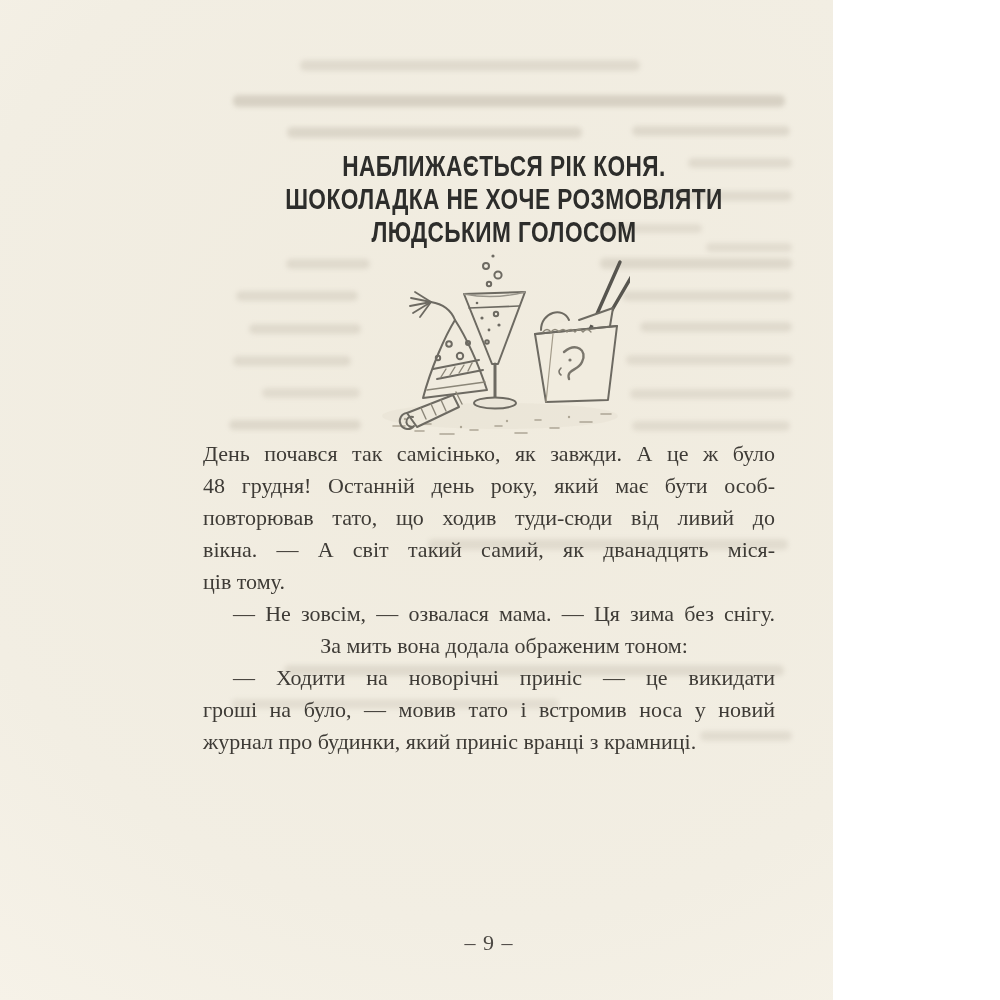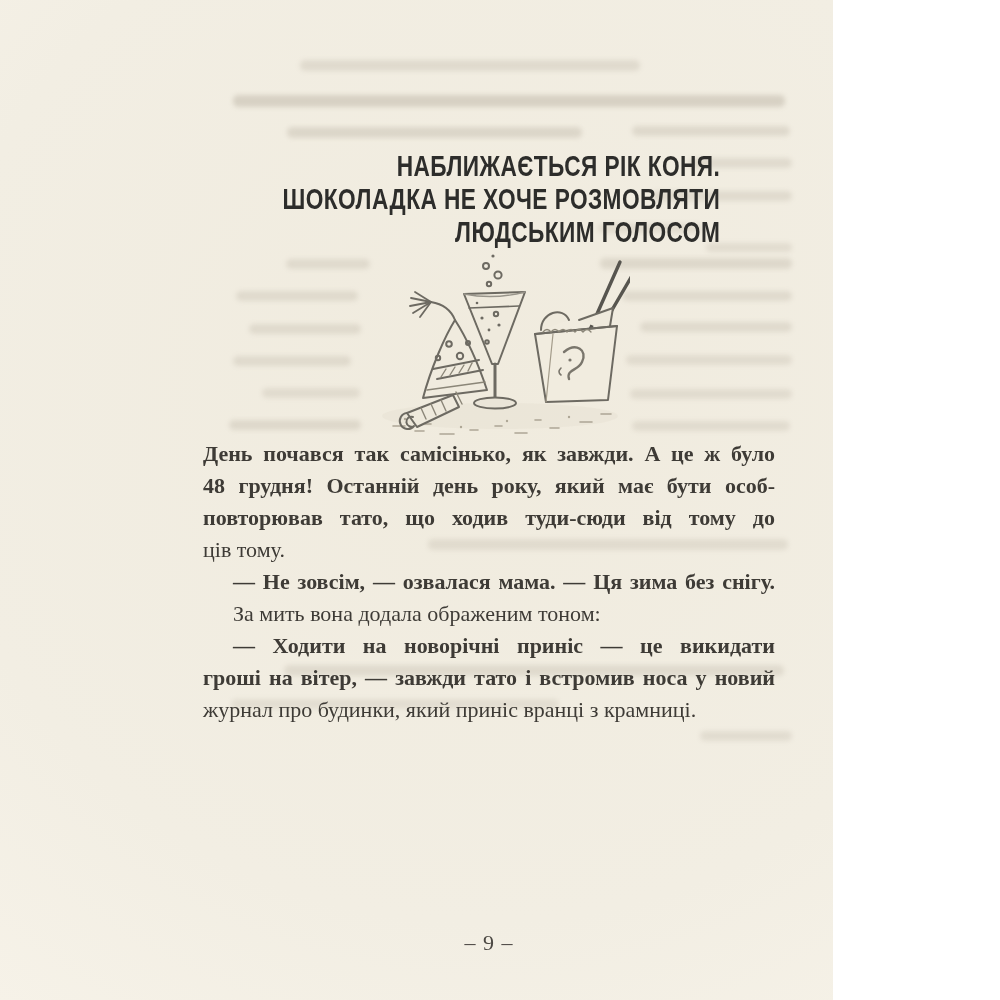--- a/index.html
+++ b/index.html
@@ -1,31 +1,31 @@
 <!DOCTYPE html>
 <html><head>
 <meta charset="utf-8">
 <style>
   html,body{margin:0;padding:0;}
   .scan{position:relative;width:1000px;height:1000px;background:#ffffff;overflow:hidden;
         font-family:"Liberation Serif", serif;}
   .paper{position:absolute;left:0;top:0;width:833px;height:1000px;
          background:radial-gradient(120% 95% at 58% 40%, #f0ebde 0%, #f2eee3 55%, #f6f2e8 80%, #fdfbf6 96%, #ffffff 100%);}
   .showthrough{position:absolute;background:#9b9180;border-radius:5px;filter:blur(2.5px);}
-  .chapter-title{position:absolute;left:194px;top:150px;width:572px;text-align:right;}
+  .chapter-title{position:absolute;left:218px;top:150px;width:572px;text-align:center;}
   .chapter-title .tline{font-family:"Liberation Sans", sans-serif;font-weight:700;
          font-size:27px;line-height:33px;letter-spacing:.5px;color:#2d2d2b;
          transform:scale(.84,1.12);}
   .illustration-wrap{position:absolute;left:365px;top:248px;width:265px;height:190px;}
   .body-text{position:absolute;left:203px;top:438px;width:572px;color:#3e3b36;
          font-size:22px;line-height:32px;}
   .line{width:100%;}
-  .j{text-align:justify;text-align-last:justify;font-weight:bold;}
+  .j{text-align:justify;text-align-last:justify;}
   .l{text-align:left;}
-  .ind{text-indent:30px;}
+  .ind{text-indent:30px;text-align:center;}
   .page-number{position:absolute;left:203px;top:930px;width:572px;text-align:center;
          font-size:22px;letter-spacing:1px;color:#4a4742;}
 </style>
 </head>
 <body>
 
 <div class="scan">
   <div class="paper"></div>
 
   <div>
@@ -152,30 +152,31 @@
       </g>
     </svg>
   </div>
 
   <div class="body-text">
     <div>
       <div class="line j">День почався так самісінько, як завжди. А це ж було</div>
       <div class="line j">48 грудня! Останній день року, який має бути особ-</div>
     </div>
     <div>
-      <div class="line j">повторював тато, що ходив туди-сюди від тому до</div>
+      <div class="line j">повторював тато, що ходив туди-сюди від ливий до</div>
+      <div class="line j">вікна. — А світ такий самий, як дванадцять міся-</div>
       <div class="line l">ців тому.</div>
     </div>
     <div>
       <div class="line j ind">— Не зовсім, — озвалася мама. — Ця зима без снігу.</div>
     </div>
     <div>
       <div class="line l ind">За мить вона додала ображеним тоном:</div>
     </div>
     <div>
       <div class="line j ind">— Ходити на новорічні приніс — це викидати</div>
-      <div class="line j">гроші на вітер, — завжди тато і встромив носа у новий</div>
+      <div class="line j">гроші на було, — мовив тато і встромив носа у новий</div>
       <div class="line l">журнал про будинки, який приніс вранці з крамниці.</div>
     </div>
   </div>
 
   <div class="page-number">– 9 –</div>
 </div>
 
 </body></html>

